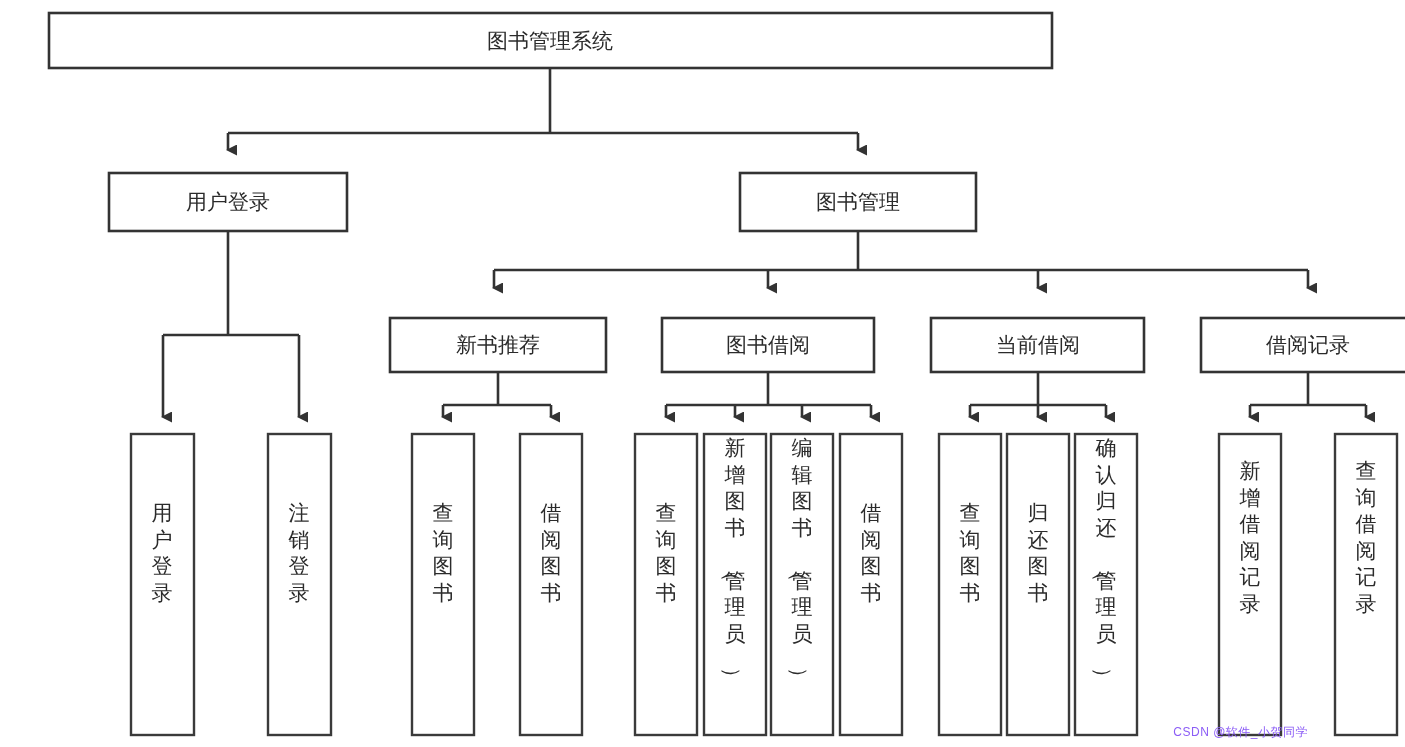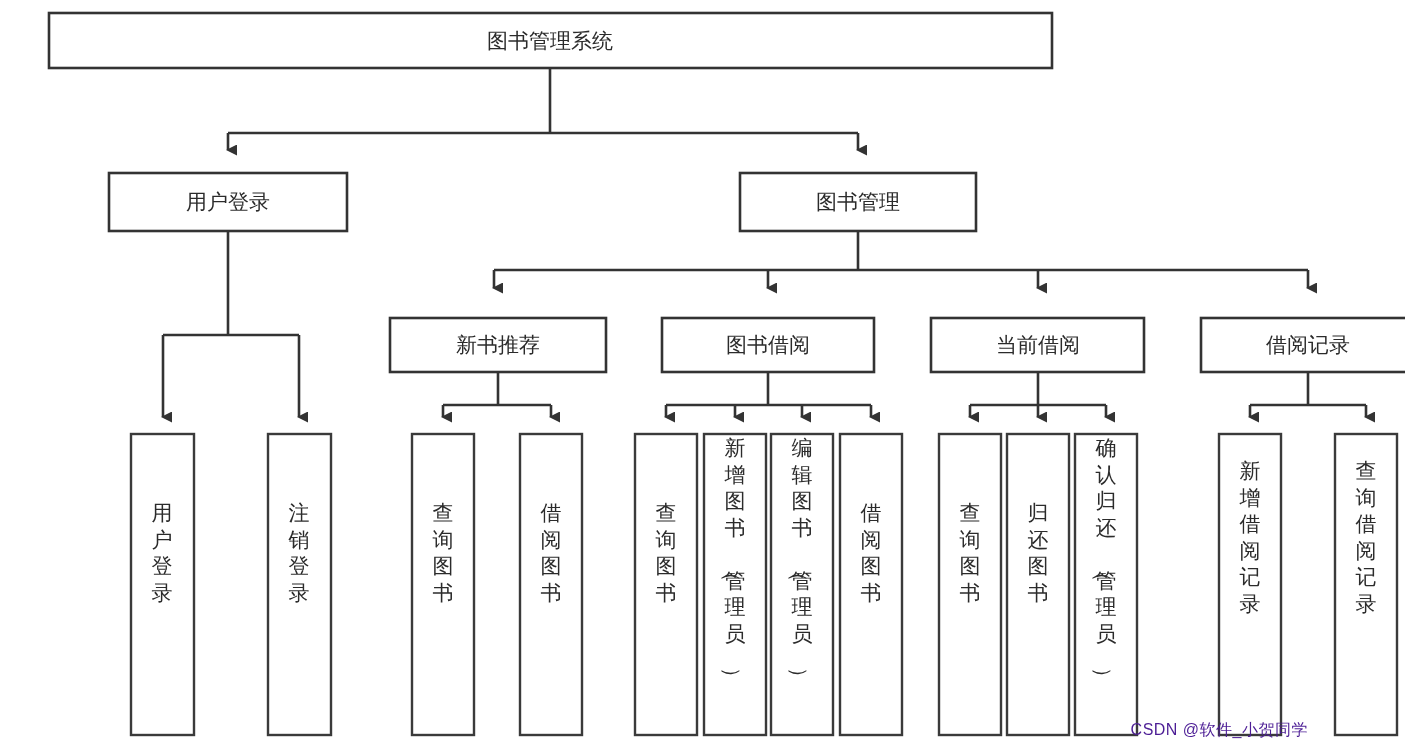--- a/index.html
+++ b/index.html
@@ -57,22 +57,22 @@
     font-family: "Liberation Sans", "DejaVu Sans", sans-serif;
     font-size: 21px;
     fill: #2b2b2b;
     text-anchor: middle;
   }
   .watermark {
     position: absolute;
     right: 14px;
     bottom: 6px;
     font-family: "Liberation Sans", "DejaVu Sans", sans-serif;
-    font-size: 16px;
-    color: #4c1d95;
+    font-size: 12px;
+    color: #8b5cf6;
     letter-spacing: 0.5px;
     white-space: nowrap;
     user-select: none;
   }
 </style>
 </head>
 <body>
 
 <div id="diagram-root">
   <svg class="flow" viewBox="0 0 1405 747" xmlns="http://www.w3.org/2000/svg">

